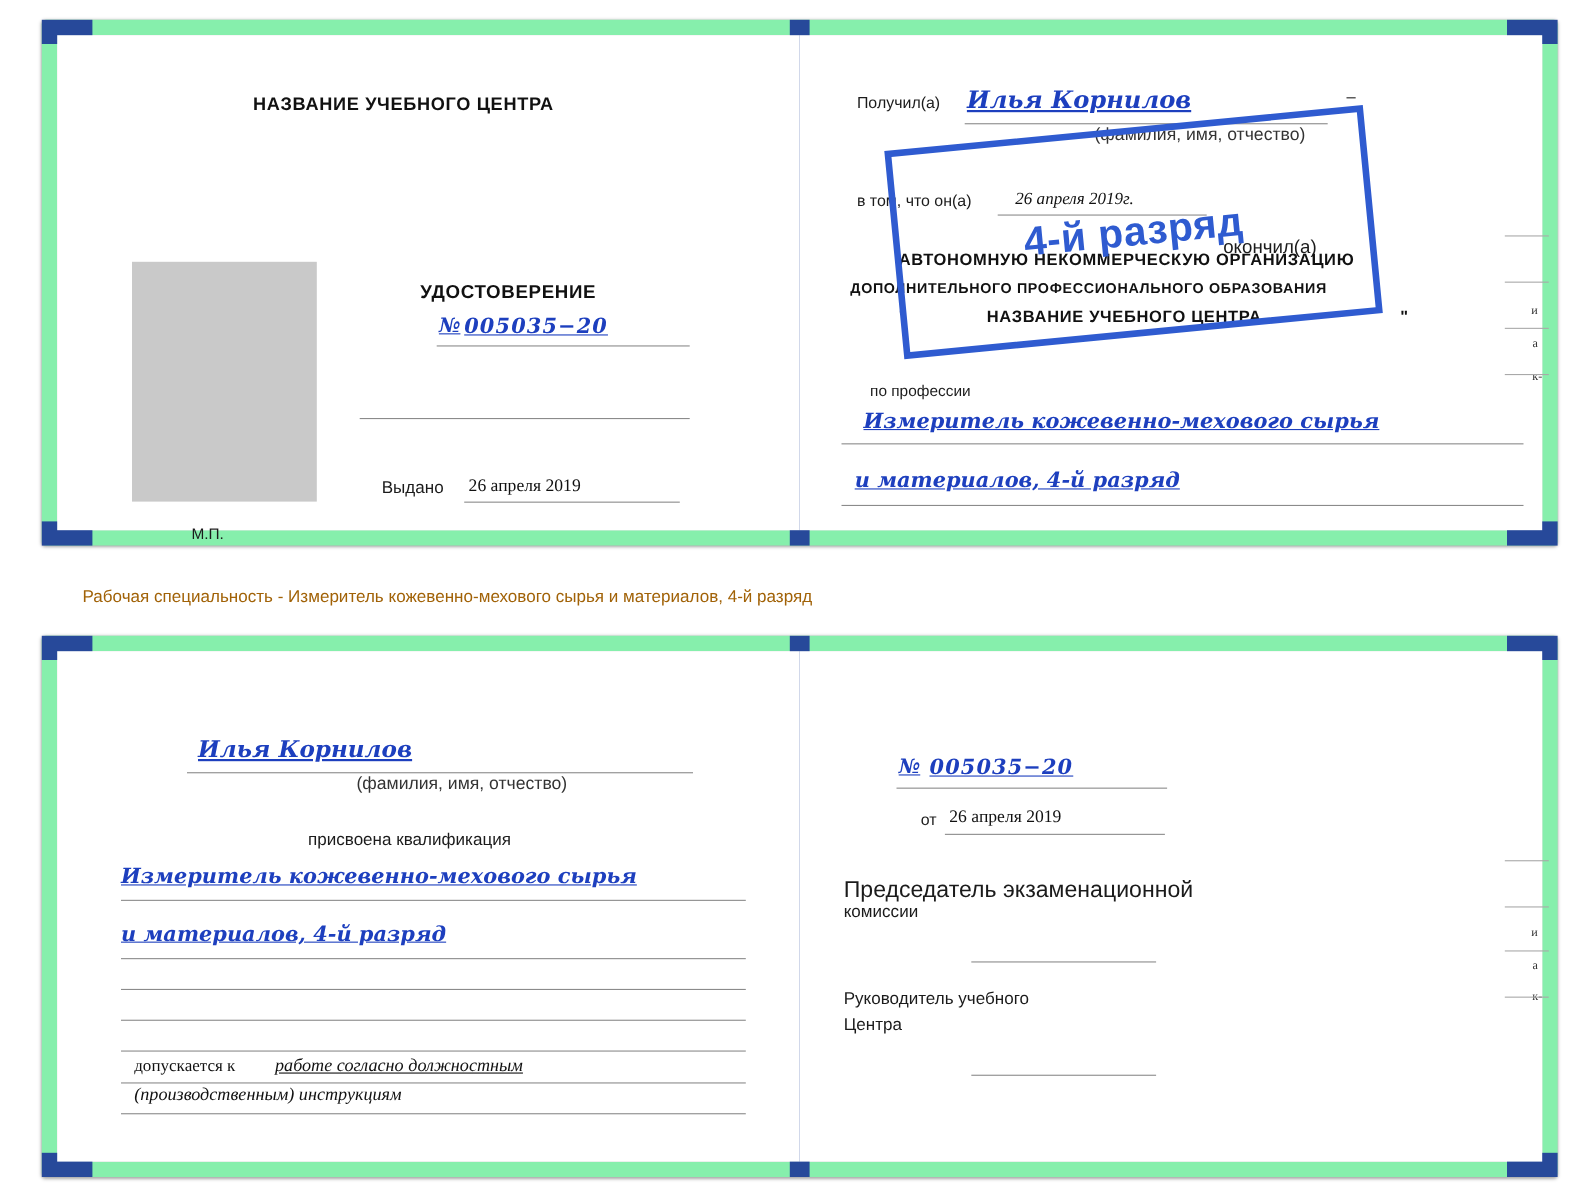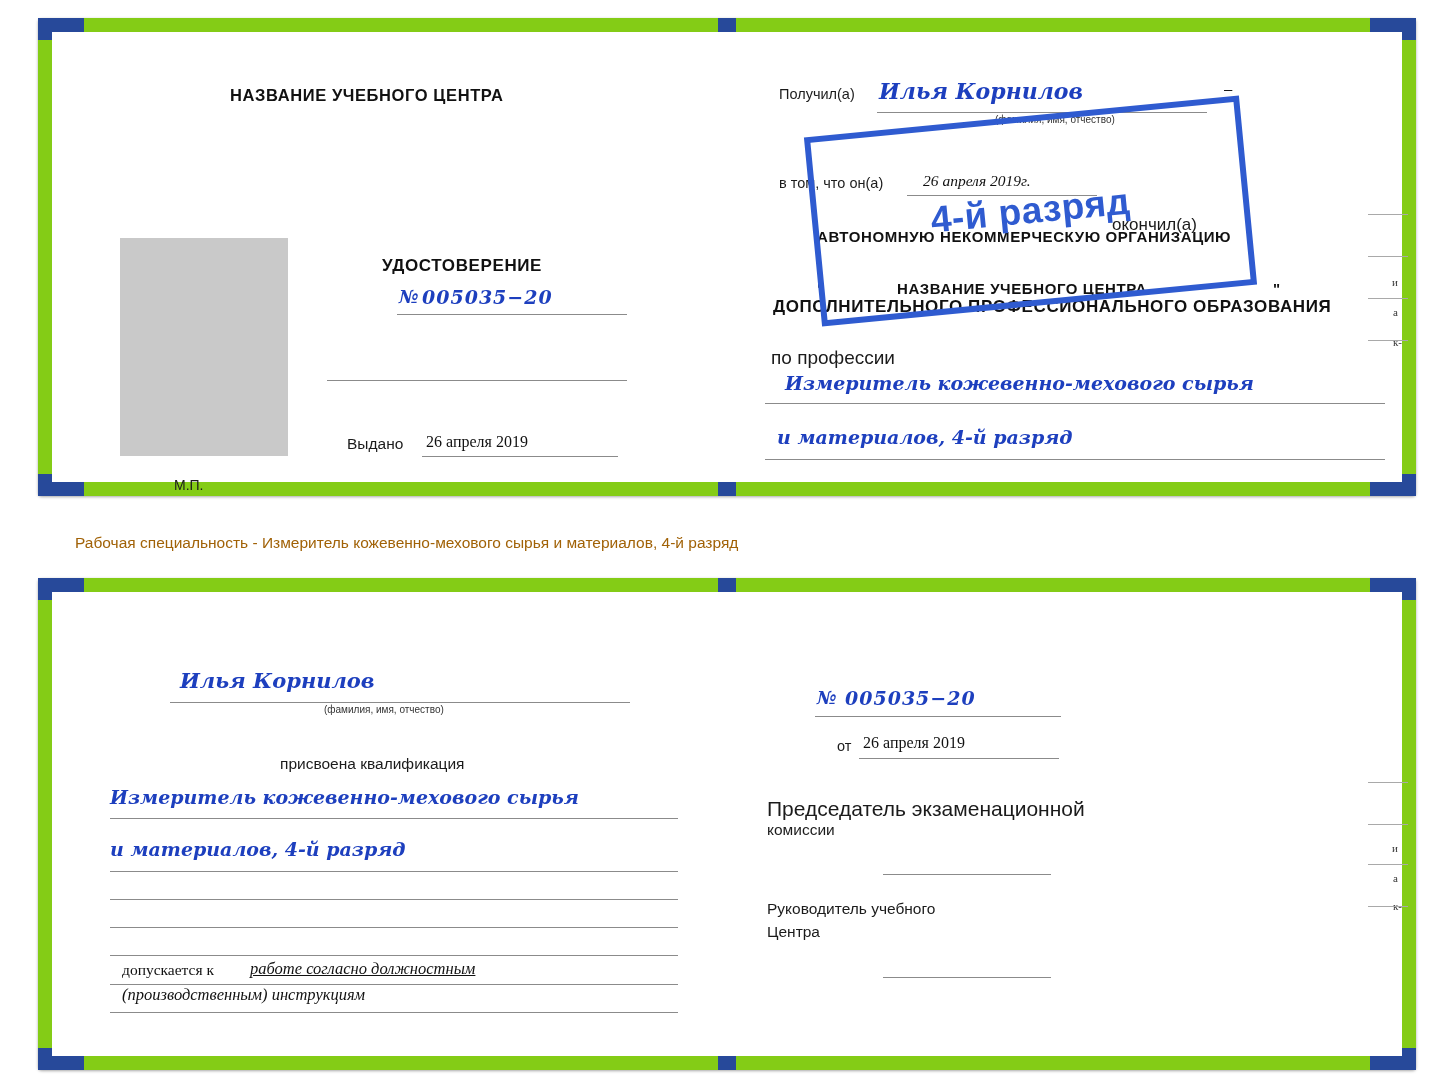--- a/index.html
+++ b/index.html
@@ -11,21 +11,21 @@
     width: 1448px;
     height: 1085px;
     position: relative;
     font-family: "Liberation Sans", sans-serif;
     overflow: hidden;
   }
 
   
   .booklet {
     position: absolute;
-    background: #84cc16;
+    background: #86efac;
     border-radius: 4px;
     box-shadow: 0 1px 3px rgba(0,0,0,.35);
   }
   .booklet-inner {
     position: absolute;
     inset: 14px;
     background: #ffffff;
     border: 1px solid #c9c9c9;
   }
   .spine {
@@ -60,27 +60,28 @@
     font-weight: bold;
     letter-spacing: .6px;
     color: #111;
   }
   .lbl { color: #1b1b1b; }
   .hand-b {
     font-family: "DejaVu Serif", serif;
     font-style: italic;
     font-weight: bold;
     color: #1d3fbe;
+    text-decoration: underline;
   }
   .typed {
     font-family: "Liberation Serif", serif;
     color: #111;
   }
   .small {
-    font-size: 10px;
+    font-size: 16px;
     color: #333;
     text-align: center;
   }
   .rule {
     position: absolute;
     border-bottom: 1px solid #8b8b8b;
     height: 0;
   }
   .rule.light { border-bottom: 1px solid #a9a9a9; }
 
@@ -160,26 +161,26 @@
     <div class="rule" style="left:150px; top:80px; width:330px;"></div>
     <div class="txt small" style="left:268px; top:82px;">(фамилия, имя, отчество)</div>
     <div class="txt lbl" style="left:497px; top:48px; font-size:15px;">–</div>
 
     <div class="txt lbl" style="left:52px; top:143px; font-size:14.5px;">в том, что он(а)</div>
     <div class="txt typed" style="left:196px; top:140px; font-size:15.5px; font-style:italic;">26 апреля 2019г.</div>
     <div class="rule" style="left:180px; top:163px; width:190px;"></div>
     <div class="txt lbl" style="left:385px; top:143px; font-size:17px;margin-top:40px;">окончил(а)</div>
 
     <div class="txt ttl" style="left:90px; top:196px; font-size:15px;">АВТОНОМНУЮ НЕКОММЕРЧЕСКУЮ ОРГАНИЗАЦИЮ</div>
-    <div class="txt ttl" style="left:46px; top:222px; font-size:17px;margin-top:43px;">ДОПОЛНИТЕЛЬНОГО ПРОФЕССИОНАЛЬНОГО ОБРАЗОВАНИЯ</div>
+    <div class="txt ttl" style="left:46px; top:222px; font-size:13px;">ДОПОЛНИТЕЛЬНОГО ПРОФЕССИОНАЛЬНОГО ОБРАЗОВАНИЯ</div>
     <div class="txt ttl" style="left:90px; top:248px; font-size:15px;">"</div>
     <div class="txt ttl" style="left:170px; top:248px; font-size:15px;">НАЗВАНИЕ УЧЕБНОГО ЦЕНТРА</div>
     <div class="txt ttl" style="left:546px; top:248px; font-size:15px;">"</div>
 
-    <div class="txt lbl" style="left:44px; top:315px; font-size:19px;">по профессии</div>
+    <div class="txt lbl" style="left:64px; top:315px; font-size:14px;">по профессии</div>
 
     <div class="txt hand-b" style="left:58px; top:340px; font-size:19px;">Измеритель кожевенно-мехового сырья</div>
     <div class="rule" style="left:38px; top:371px; width:620px;"></div>
 
     <div class="txt hand-b" style="left:50px; top:394px; font-size:19px;">и материалов, 4-й разряд</div>
     <div class="rule" style="left:38px; top:427px; width:620px;"></div>
   </div>
 
   <div class="edge-col" style="right:18px; top:258px;">и</div>
   <div class="edge-col" style="right:18px; top:288px;">а</div>

